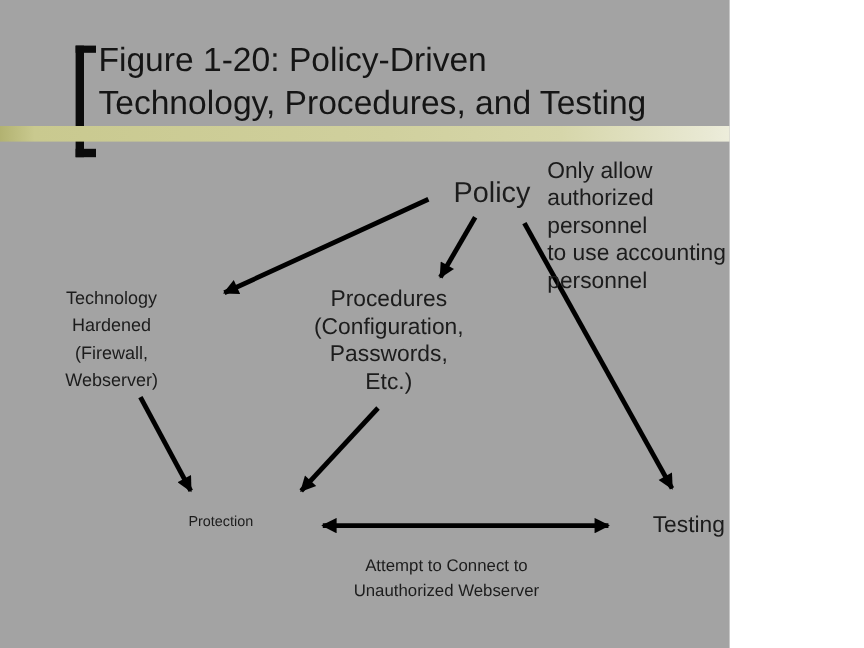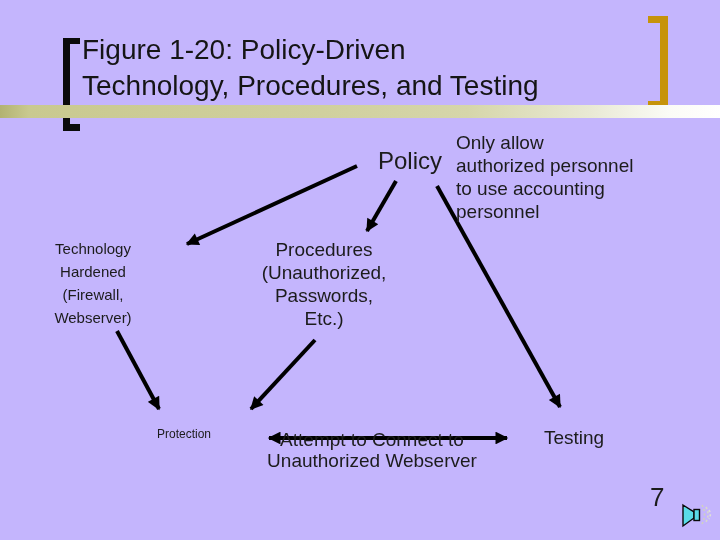--- a/index.html
+++ b/index.html
@@ -1,20 +1,20 @@
 <!DOCTYPE html>
 <html><head>
 <meta charset="utf-8">
 <style>
   html, body { margin: 0; padding: 0; background: #fff; }
   .slide {
     position: relative;
-    width: 720px;
+    width: 608px;
     height: 540px;
-    background: #c4b5fd;
+    background: #a3a3a3;
     font-family: "Liberation Sans", sans-serif;
     color: #1c1c1c;
     overflow: hidden;
   }
   .abs { position: absolute; }
 
   
   .title-block { left: 82px; top: 32px; font-size: 28px; line-height: 36px; color: #151515; white-space: nowrap; }
 
   
@@ -41,21 +41,21 @@
     box-sizing: border-box;
   }
 
   
   .node { position: absolute; color: #1c1c1c; }
   .policy      { left: 378px; top: 147px; font-size: 24px; }
   .policy-note { left: 456px; top: 131px; font-size: 19px; line-height: 23px; }
   .technology  { left: 30px;  top: 237px; width: 126px; text-align: center; font-size: 15px; line-height: 23px; }
   .procedures  { left: 247px; top: 238px; width: 154px; text-align: center; font-size: 19px; line-height: 23px; }
   .protection  { left: 157px; top: 427px; font-size: 12px; }
-  .attempt     { left: 256px; top: 429px; width: 232px; text-align: center; font-size: 19px; line-height: 21px; }
+  .attempt     { left: 256px; top: 461px; width: 232px; text-align: center; font-size: 14px; line-height: 21px; }
   .testing     { left: 491px; top: 427px; width: 166px; text-align: center; font-size: 19px; line-height: 21px; }
   .page-number { left: 650px; top: 482px; font-size: 26px; }
 
   .arrow-layer { left: 0; top: 0; width: 720px; height: 540px; pointer-events: none; }
   .speaker { left: 681px; top: 498px; width: 34px; height: 34px; cursor: pointer; }
 </style>
 </head>
 <body>
 
 <div class="slide">
@@ -94,21 +94,21 @@
 
   <div class="node technology">
     <div>Technology</div>
     <div>Hardened</div>
     <div>(Firewall,</div>
     <div>Webserver)</div>
   </div>
 
   <div class="node procedures">
     <div>Procedures</div>
-    <div>(Unauthorized,</div>
+    <div>(Configuration,</div>
     <div>Passwords,</div>
     <div>Etc.)</div>
   </div>
 
   <div class="node protection">Protection</div>
 
   <div class="node attempt">
     <div>Attempt to Connect to</div>
     <div>Unauthorized Webserver</div>
   </div>

